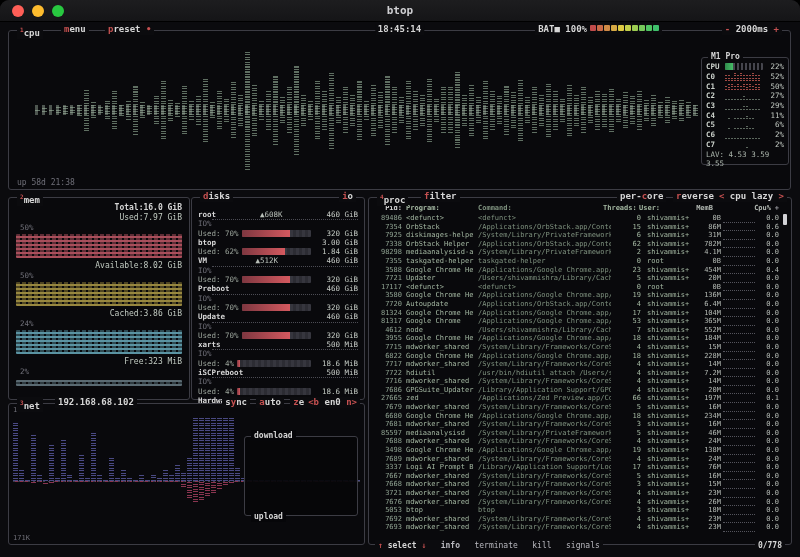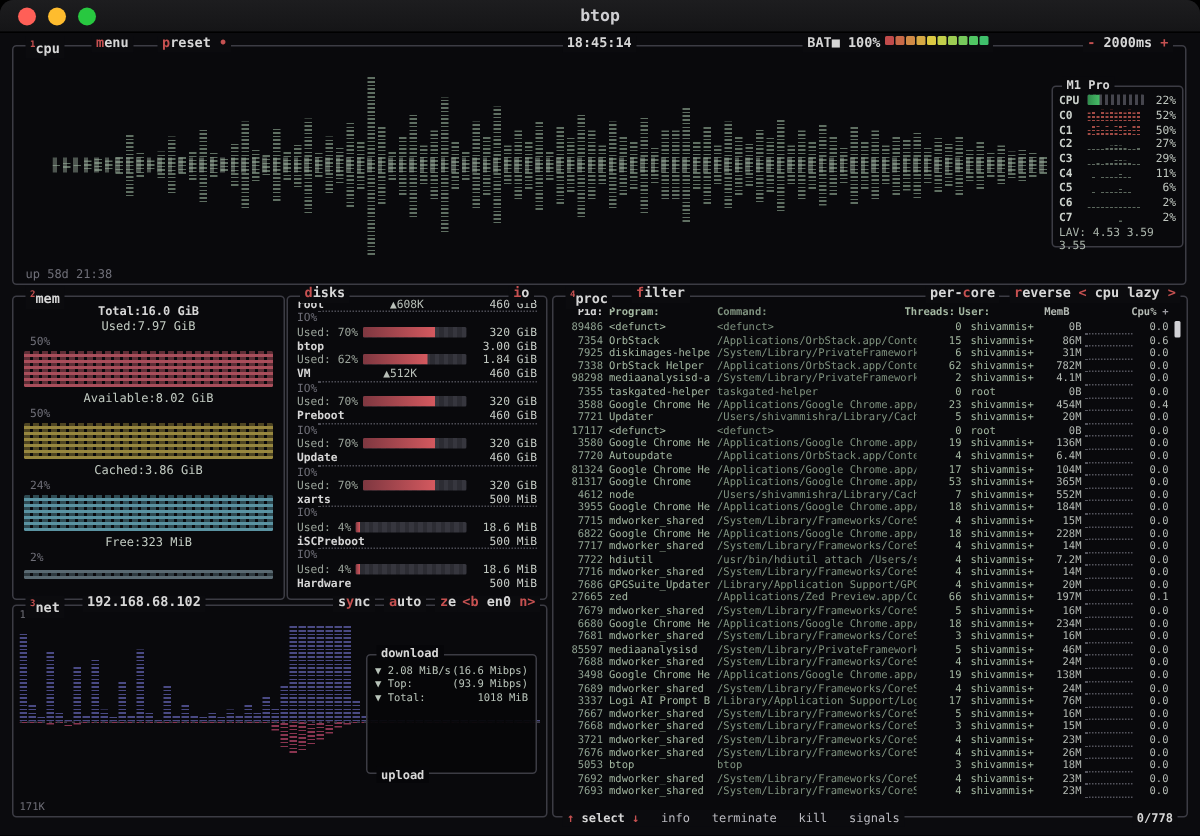--- a/index.html
+++ b/index.html
@@ -44,32 +44,32 @@
   .core-row{display:flex;align-items:center;height:9.7px;padding:0 4px;font-size:7.5px;color:var(--valtext)}
   .core-row b{width:19px;color:#ccd2cc;font-weight:700}
   .core-row .pct{margin-left:auto;text-align:right}
   .coregraph{width:38px;height:8px}
   .meter{width:38px;height:7px;background:repeating-linear-gradient(90deg,#45454d 0 2px,transparent 2px 4px);border-radius:1px;overflow:hidden;display:block}
   .meter i{display:block;height:100%;background:linear-gradient(90deg,#2f8a4b,#46bd67)}
   #lav-row{padding:1px 4px;font-size:7.5px;color:#aab4ab}
   #lav-row b{color:#aab4ab;font-weight:400}
   
   #mem-box{left:8px;top:197px;width:182px;height:203px;padding:5px 7px 0}
-  .mem-row{display:flex;justify-content:center;font-size:8px;line-height:10px;color:#c2cbc2}
+  .mem-row{display:flex;justify-content:flex-end;font-size:8px;line-height:10px;color:#c2cbc2}
   .mem-row.boldrow,.mem-row.boldrow .val{font-weight:700;color:var(--fg)}
   .mem-pct{font-size:7.5px;line-height:9px;color:var(--dim);padding-left:4px}
   .tex{height:24px;margin:2px 0 3px;border-radius:1px;
     background-image:repeating-linear-gradient(0deg,var(--tc) 0 2px,transparent 2px 4px),
                      repeating-linear-gradient(90deg,var(--tc2) 0 4px,transparent 4px 6px)}
   .tex-used{--tc:#a94e5b;--tc2:#5e2e36}
   .tex-avail{--tc:#97873f;--tc2:#4e4522}
   .tex-cached{--tc:#5a93a2;--tc2:#2e4a52}
   .tex-free{--tc:#5a6a72;--tc2:#2e3a40;height:6px;margin-top:4px}
   
-  #disks-box{left:191px;top:197px;width:174px;height:203px;padding:0 6px 0}
+  #disks-box{left:191px;top:197px;width:174px;height:203px;padding:12px 6px 0}
   .disk-name{display:flex;align-items:baseline;font-size:7.5px;line-height:9.3px;color:var(--fg)}
   .disk-name b{font-weight:700}
   .disk-name .extra{flex:1;text-align:center;color:#b9c0b9;font-weight:400}
   .disk-name .size{color:#c8cdc8}
   .disk-io{display:flex;align-items:flex-start;gap:0;font-size:7.5px;line-height:9.3px;color:var(--dim)}
   .dotline{flex:1;border-bottom:1px dotted #4c4c54;margin-bottom:2px}
   .disk-used{display:flex;align-items:center;gap:3px;font-size:7.5px;line-height:9.3px;color:#9aa39a}
   .dbar{flex:1;height:7px;background:repeating-linear-gradient(90deg,#36363e 0 3px,#2c2c33 3px 6px);border-radius:1px;overflow:hidden}
   .dbar i{display:block;height:100%;background:linear-gradient(90deg,#7e3740,#d4595f)}
   .disk-used .uval{width:44px;text-align:right;color:#c2c9c2}
@@ -675,34 +675,20 @@
           <i style="width: 5px; margin-right: 1px; height: 1.5%;"></i>
           <i style="width: 5px; margin-right: 1px; height: 1.5%;"></i>
           <i style="width: 5px; margin-right: 1px; height: 1.5%;"></i>
           <i style="width: 5px; margin-right: 1px; height: 1.5%;"></i>
           <i style="width: 5px; margin-right: 1px; height: 1.5%;"></i>
         </div>
     </div>
 
     <div id="net-stats">
       <span class="on-border tb small" style="left:6px">download</span>
-      <div>
-          <div class="net-stat">
-            <span>▼ 2.08 MiB/s</span>
-            <span>(16.6 Mibps)</span>
-          </div>
-          <div class="net-stat">
-            <span>▼ Top:</span>
-            <span>(93.9 Mibps)</span>
-          </div>
-          <div class="net-stat">
-            <span>▼ Total:</span>
-            <span>1018 MiB</span>
-          </div>
-        </div>
       <div id="stat-gap"></div>
       <span class="on-border bb small" style="left:6px">upload</span>
     </div>
   </div>
 
   <div class="box" id="proc-box">
     <span class="on-border tb" style="left:8px"><sup>4</sup><span>proc</span></span>
     <span class="on-border tb" style="left:52px"><span class="hl">f</span><span>ilter</span></span>
     <span class="on-border tb" style="left:248px"><span>per-</span><span class="hl">c</span><span>ore</span></span>
     <span class="on-border tb" style="left:304px"><span class="hl">r</span><span>everse</span></span>
@@ -1169,21 +1155,21 @@
       </div>
     <div id="proc-scrollbar">
         <div id="proc-thumb"></div>
       </div>
 
     <span class="on-border bb" style="left:6px;font-size:8px">
       <span class="hl">↑</span>
       <span>select</span>
       <span class="hl">↓</span>
       <span class="dimtx">&nbsp;</span>
-      <span style="color:#b9b9bf;font-weight:400">info</span>
+      <span style="color:#b9b9bf;font-weight:700">info</span>
       <span class="dimtx">&nbsp;</span>
       <span style="color:#b9b9bf;font-weight:400">terminate</span>
       <span class="dimtx">&nbsp;</span>
       <span style="color:#b9b9bf;font-weight:400">kill</span>
       <span class="dimtx">&nbsp;</span>
       <span style="color:#b9b9bf;font-weight:400">signals</span>
     </span>
     <span class="on-border bb" style="right:6px;font-size:8px">0/778</span>
   </div>
 </div>

